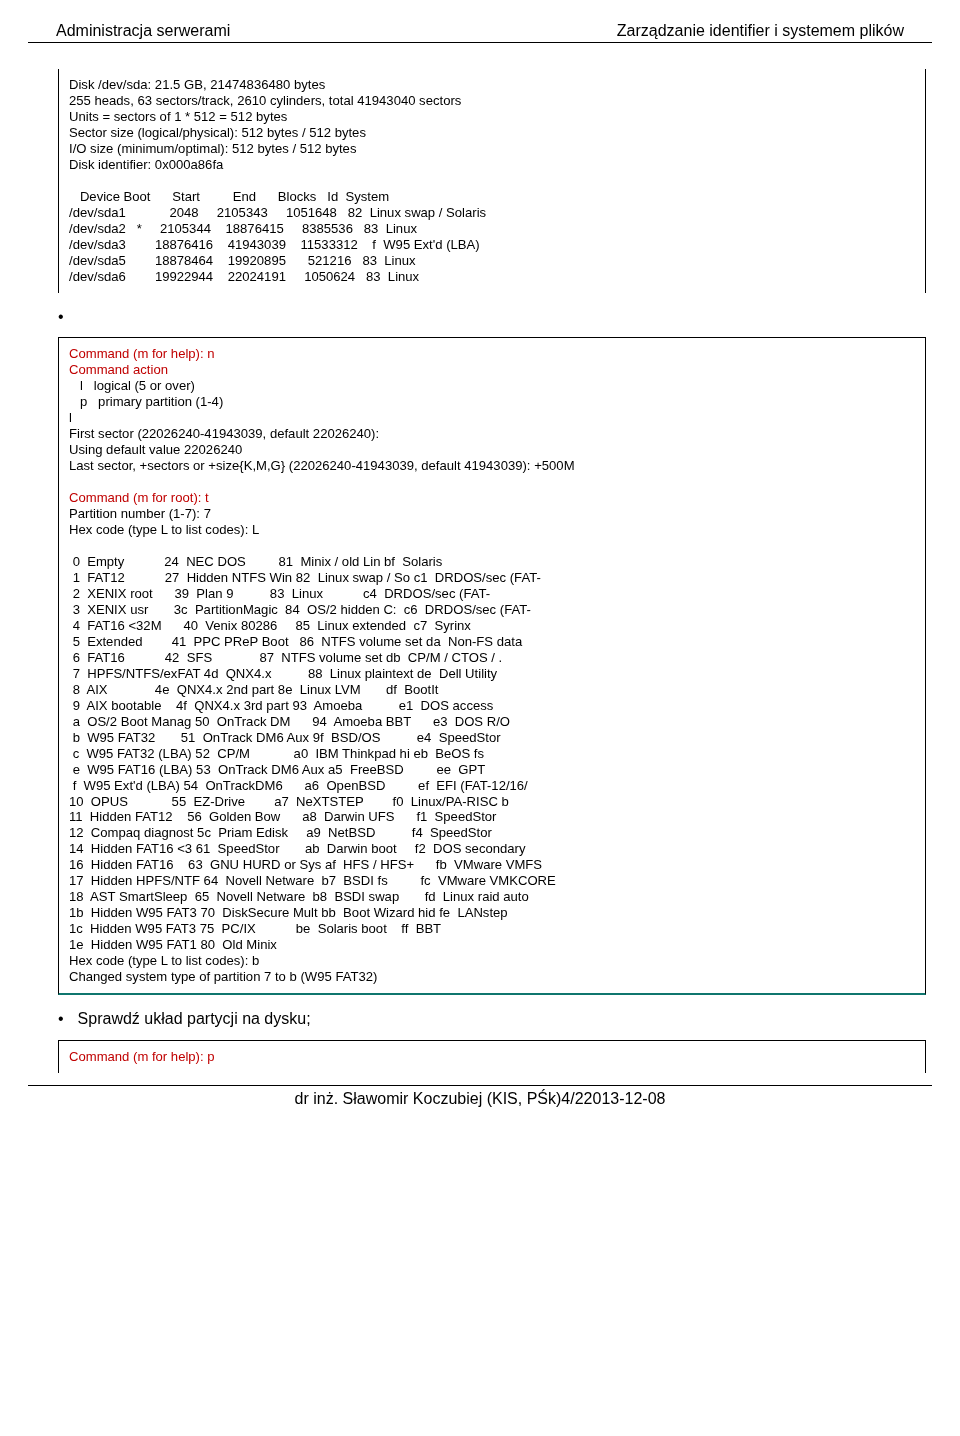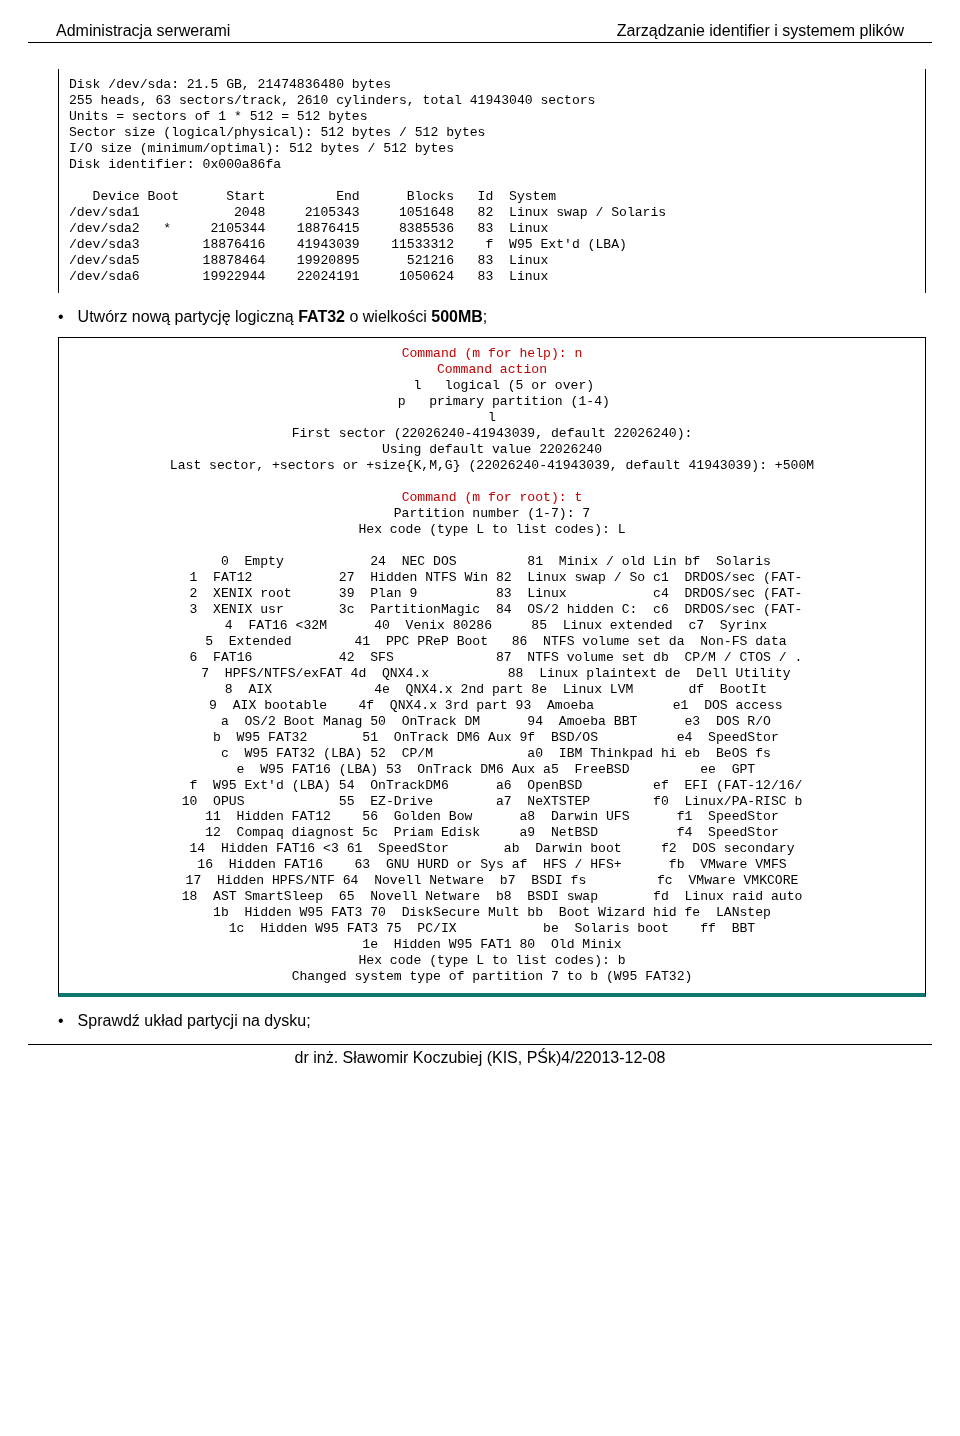--- a/index.html
+++ b/index.html
@@ -20,23 +20,23 @@
   .content {
     padding: 10px 34px 0 34px;
   }
   .code-block-wrapper {
     border-left: 1px solid #000;
     border-right: 1px solid #000;
     margin-left: 24px;
     padding: 8px 10px;
   }
   .code-block-wrapper.top-bordered { border-top: 1px solid #000; }
-  .code-block-wrapper.bottom-bordered { border-bottom: 4px solid #0f766e; text-align: center; }
+  .code-block-wrapper.bottom-bordered { border-bottom: 2px solid #0f766e; }
   .code-block {
-    font-family: Liberation Mono, monospace;
+    font-family: Liberation Sans, sans-serif;
     font-size: 13.1px;
     line-height: 1.22;
     white-space: pre;
     color: #000;
   }
   .red { color: #c00000; }
   .bullet-line {
     display: flex;
     align-items: flex-start;
     margin: 14px 0 10px 24px;
@@ -78,23 +78,20 @@
    Device Boot      Start         End      Blocks   Id  System
 /dev/sda1            2048     2105343     1051648   82  Linux swap / Solaris
 /dev/sda2   *     2105344    18876415     8385536   83  Linux
 /dev/sda3        18876416    41943039    11533312    f  W95 Ext'd (LBA)
 /dev/sda5        18878464    19920895      521216   83  Linux
 /dev/sda6        19922944    22024191     1050624   83  Linux</div>
   </div>
 
   <div class="bullet-line">
     <span class="bullet-dot">•</span>
-    <span>
-      <span>Utwórz nową partycję logiczną </span><b>FAT32</b><span> o wielkości </span><b>500MB</b><span>;</span>
-    </span>
   </div>
 
   <div class="code-block-wrapper top-bordered bottom-bordered">
     <div class="code-block"><span class="red">Command (m for help): n</span>
 <span class="red">Command action</span>
 <span>   l   logical (5 or over)
    p   primary partition (1-4)
 l
 First sector (22026240-41943039, default 22026240):
 Using default value 22026240
@@ -131,20 +128,23 @@
 1e  Hidden W95 FAT1 80  Old Minix
 Hex code (type L to list codes): b
 Changed system type of partition 7 to b (W95 FAT32)</span></div>
   </div>
 
   <div class="bullet-line">
     <span class="bullet-dot">•</span>
     <span>Sprawdź układ partycji na dysku;</span>
   </div>
 
+  <div class="code-block-wrapper top-bordered">
+    <div class="code-block"><span class="red">Command (m for help): p</span></div>
+  </div>
 
 </div>
 
 <div class="footer">
   <span>dr inż. Sławomir Koczubiej (KIS, PŚk)</span>
   <span>4/2</span>
   <span>2013-12-08</span>
 </div>
 
 </body></html>

